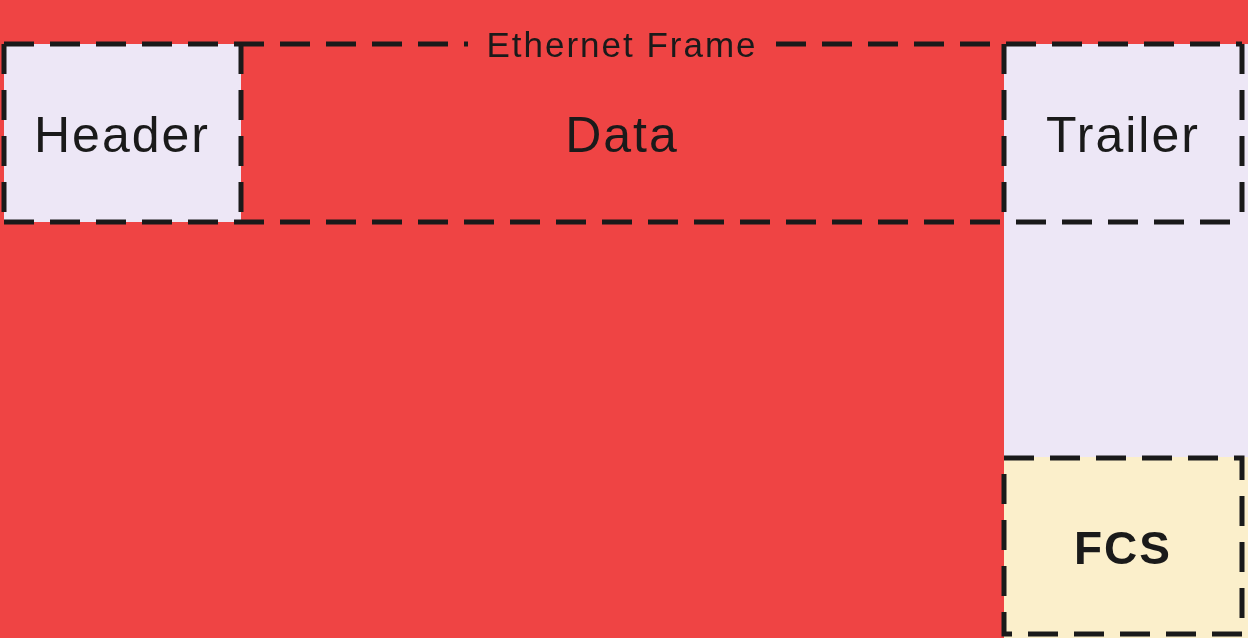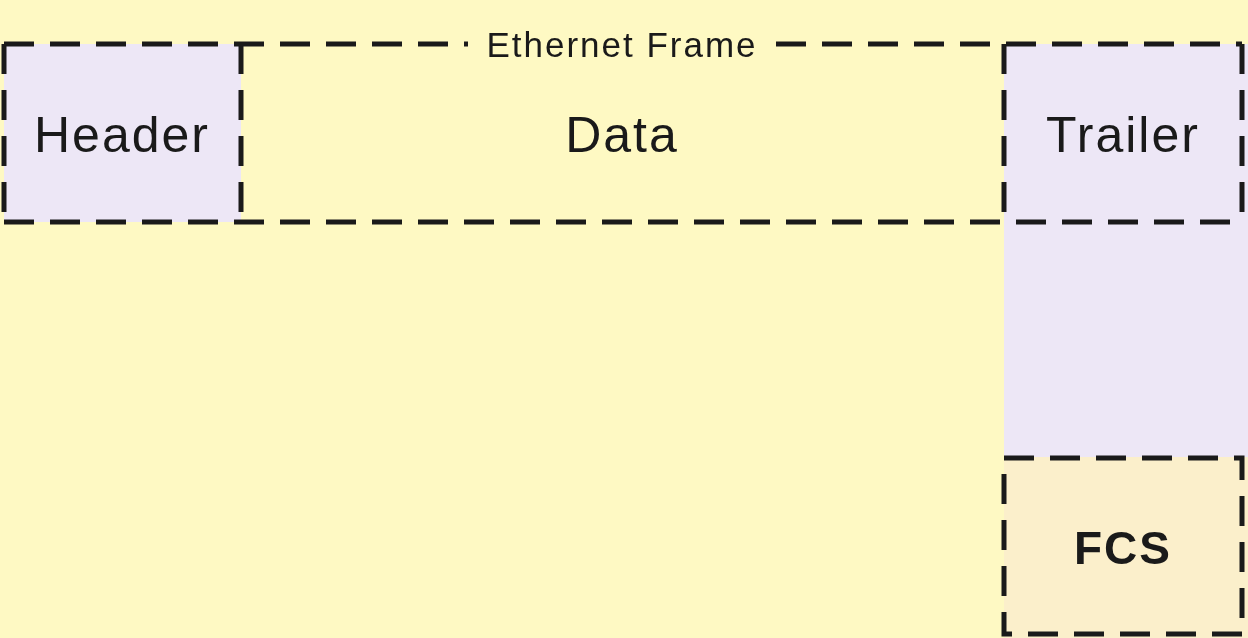--- a/index.html
+++ b/index.html
@@ -4,21 +4,21 @@
 <style>
   html, body {
     margin: 0;
     padding: 0;
     background: #ffffff;
   }
   .canvas {
     position: relative;
     width: 1248px;
     height: 638px;
-    background: #fef9c3;
+    background: #ef4444;
     overflow: hidden;
   }
   svg { display: block; }
   .dash {
     fill: none;
     stroke: #1a1a1a;
     stroke-width: 5;
     stroke-dasharray: 30 16;
     stroke-linecap: butt;
   }

